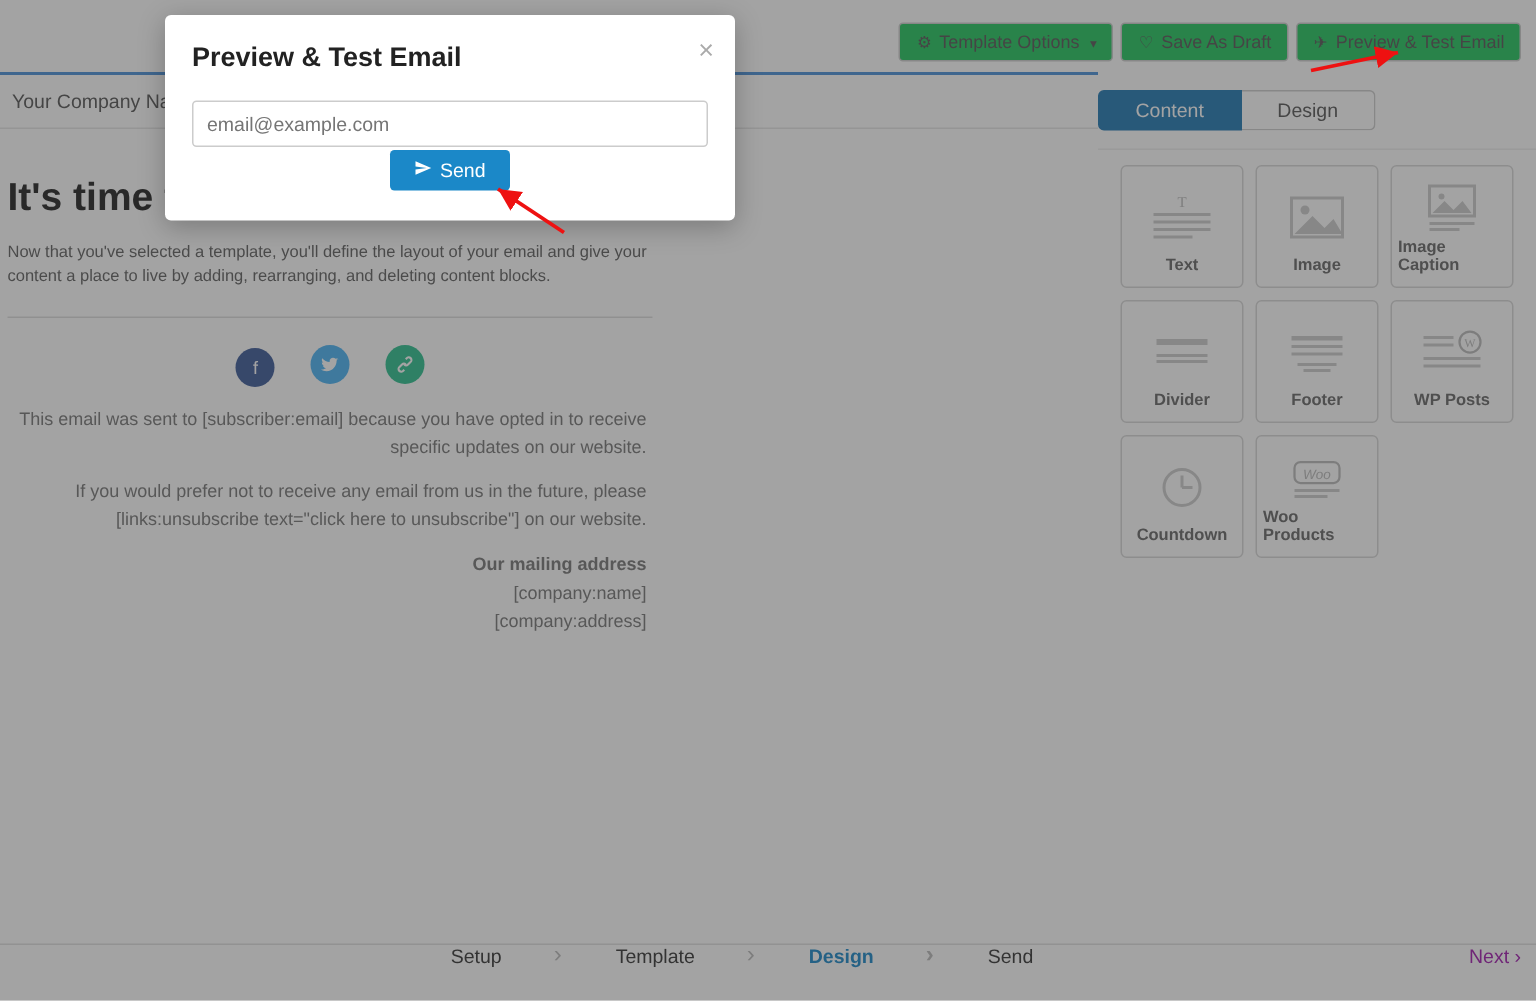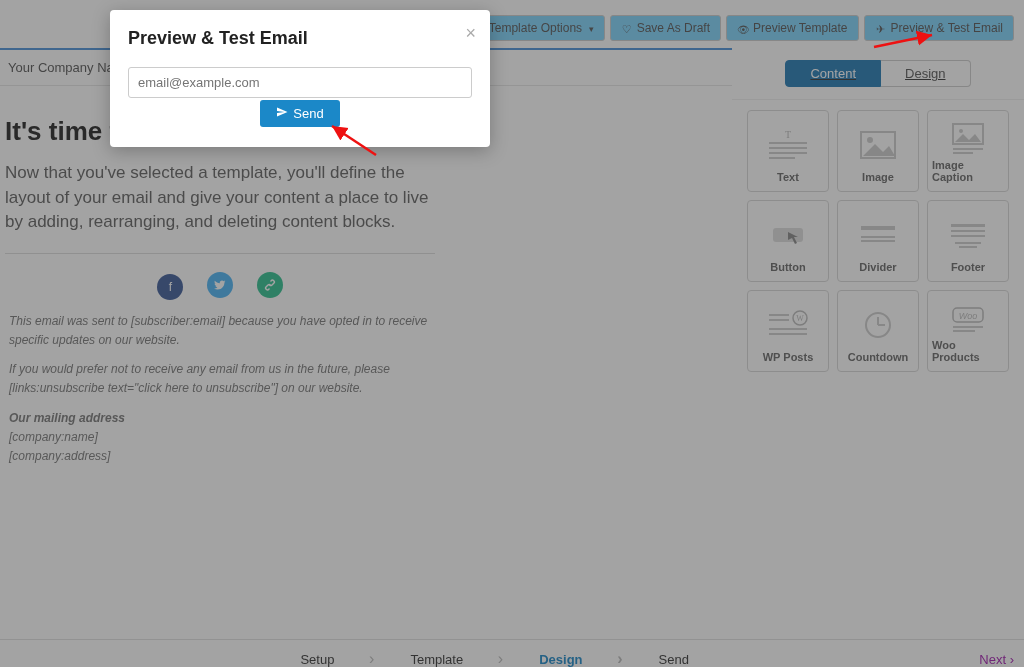--- a/index.html
+++ b/index.html
@@ -1,45 +1,45 @@
 <!DOCTYPE html>
 <html><head>
 <meta charset="utf-8">
 <style>
 * { box-sizing: border-box; margin: 0; padding: 0; }
 body { font-family: -apple-system, BlinkMacSystemFont, "Segoe UI", Arial, sans-serif; font-size: 13px; color: #333; background: #fff; width: 1024px; height: 667px; overflow: hidden; position: relative; }
 
 .toolbar { position: absolute; top: 15px; right: 10px; display: flex; gap: 5px; }
-.toolbar .btn { background: #7dd3fc; border: 1px solid #ccc; border-radius: 3px; padding: 5px 10px; font-size: 12px; color: #555; display: inline-flex; align-items: center; gap: 4px; cursor: pointer; }
+.toolbar .btn { background: #22c55e; border: 1px solid #ccc; border-radius: 3px; padding: 5px 10px; font-size: 12px; color: #555; display: inline-flex; align-items: flex-start; gap: 4px; cursor: pointer; }
 .toolbar .btn svg, .toolbar .btn .ico { width: 12px; height: 12px; }
 
 .left-panel { position: absolute; top: 48px; left: 0; width: 732px; bottom: 38px; background: #fff; border-top: 2px solid #4a90d9; }
 .company-bar { padding: 10px 8px; font-size: 13px; color: #555; border-bottom: 1px solid #e5e5e5; }
 .email-content { padding: 30px 5px 20px 5px; width: 440px; }
 .email-content h1 { font-size: 26px; font-weight: 700; color: #222; margin-bottom: 14px; }
-.email-content p { font-size: 17px; color: #606060; line-height: 1.45; margin-bottom: 12px; }
+.email-content p { font-size: 11px; color: #606060; line-height: 1.45; margin-bottom: 12px; }
 .email-content .sep { border-top: 1px solid #ddd; margin: 18px 0 0 0; }
 .socials { text-align: center; padding: 18px 0 12px; }
 .socials .circ { display: inline-flex; width: 26px; height: 26px; border-radius: 50%; margin: 0 10px; align-items: center; justify-content: center; color: #fff; font-size: 12px; }
 .fb { background: #3b5998; } .tw { background: #4ab3f4; } .lnk { background: #2dbf8e; }
-.footer-block { text-align: left; font-size: 12px; color: #777; line-height: 1.6; padding: 0 4px; font-style: italic; }
+.footer-block { text-align: right; font-size: 12px; color: #777; line-height: 1.6; padding: 0 4px; }
 .footer-block .bold { font-weight: 700; }
 
 .right-panel { position: absolute; top: 48px; right: 0; width: 292px; bottom: 38px; background: #fff; }
-.tabs { display: flex; justify-content: center; padding: 12px 0; border-bottom: 1px solid #eee; text-decoration: underline; }
+.tabs { display: flex; padding: 12px 0; border-bottom: 1px solid #eee; }
 .tab { padding: 5px 24px; font-size: 13px; border: 1px solid #ccc; cursor: pointer; color: #555; }
 .tab:first-child { border-radius: 4px 0 0 4px; }
 .tab:last-child { border-radius: 0 4px 4px 0; border-left: none; }
 .tab.active { background: #2078b3; color: #fff; border-color: #2078b3; }
 .blocks-grid { display: grid; grid-template-columns: repeat(3, 82px); gap: 8px; padding: 10px; justify-content: center; }
 .block-item { border: 1px solid #d8d8d8; border-radius: 4px; height: 82px; display: flex; flex-direction: column; align-items: center; justify-content: flex-end; padding: 8px 4px; cursor: pointer; }
 .block-item .bi-icon { flex: 1; display: flex; align-items: center; justify-content: center; color: #aaa; }
 .block-item .bi-label { font-size: 11px; color: #666; font-weight: bold; }
 
-.bottom-nav { position: absolute; bottom: 0; left: 0; right: 0; height: 28px; background: #fff; border-top: 1px solid #e0e0e0; display: flex; align-items: flex-end; padding: 0 10px; }
+.bottom-nav { position: absolute; bottom: 0; left: 0; right: 0; height: 38px; background: #fff; border-top: 1px solid #e0e0e0; display: flex; align-items: flex-start; padding: 0 10px; }
 .steps { flex: 1; display: flex; justify-content: center; gap: 40px; }
 .steps .step { font-size: 13px; color: #333; position: relative; padding: 0 18px; cursor: pointer; }
 .steps .step.active { color: #1b88c8; font-weight: 600; }
 .steps .step::after { content: "›"; position: absolute; right: -22px; color: #bbb; font-size: 16px; top: -2px; }
 .steps .step:last-child::after { display: none; }
 .next-link { font-size: 13px; color: #a21caf; cursor: pointer; }
 
 .overlay { position: absolute; inset: 0; background: rgba(50,50,50,0.45); }
 .modal { position: absolute; top: 10px; left: 110px; width: 380px; background: #fff; border-radius: 4px; box-shadow: 0 4px 18px rgba(0,0,0,0.25); padding: 18px 18px 20px; }
 .modal h3 { font-size: 18px; font-weight: 600; color: #222; margin-bottom: 18px; }
@@ -66,24 +66,20 @@
   <button class="btn">
       <span class="ico ico-gear"></span>
       <span>Template Options</span>
       <span class="caret"></span>
     </button>
   <button class="btn">
       <span class="ico ico-heart"></span>
       <span>Save As Draft</span>
     </button>
   <button class="btn">
-      <span class="ico ico-eye"></span>
-      <span>Preview Template</span>
-    </button>
-  <button class="btn">
       <span class="ico ico-plane"></span>
       <span>Preview &amp; Test Email</span>
     </button>
 </div>
 
 <div class="left-panel">
   <div class="company-bar">Your Company Name</div>
   <div class="email-content">
     <h1>It's time to design your email.</h1>
     <p>Now that you've selected a template, you'll define the layout of your email and give your content a place to live by adding, rearranging, and deleting content blocks.</p>
@@ -146,29 +142,20 @@
       <div class="bi-icon">
           <svg class="bi-generic" viewBox="0 0 46 34">
             <rect x="8" y="2" width="30" height="20" fill="none" stroke="#ccc" stroke-width="2"></rect>
             <circle cx="16" cy="9" r="2" fill="#ccc"></circle>
             <path d="M10 20 L18 12 L24 18 L30 12 L36 20 Z" fill="#ccc"></path>
             <rect x="8" y="26" width="30" height="2" fill="#ccc"></rect>
             <rect x="8" y="30" width="20" height="2" fill="#ccc"></rect>
           </svg>
         </div>
       <div class="bi-label">Image Caption</div>
-    </div>
-    <div class="block-item">
-      <div class="bi-icon">
-          <svg class="bi-generic" viewBox="0 0 46 34">
-            <rect x="8" y="10" width="30" height="14" rx="3" fill="#ddd"></rect>
-            <path d="M23 14 L23 22 L27 20 L30 26 L32 25 L29 19 L33 19 Z" fill="#888"></path>
-          </svg>
-        </div>
-      <div class="bi-label">Button</div>
     </div>
     <div class="block-item">
       <div class="bi-icon">
           <svg class="bi-generic" viewBox="0 0 46 34">
             <rect x="6" y="8" width="34" height="4" fill="#ccc"></rect>
             <rect x="6" y="18" width="34" height="2" fill="#ccc"></rect>
             <rect x="6" y="22" width="34" height="2" fill="#ccc"></rect>
           </svg>
         </div>
       <div class="bi-label">Divider</div>

